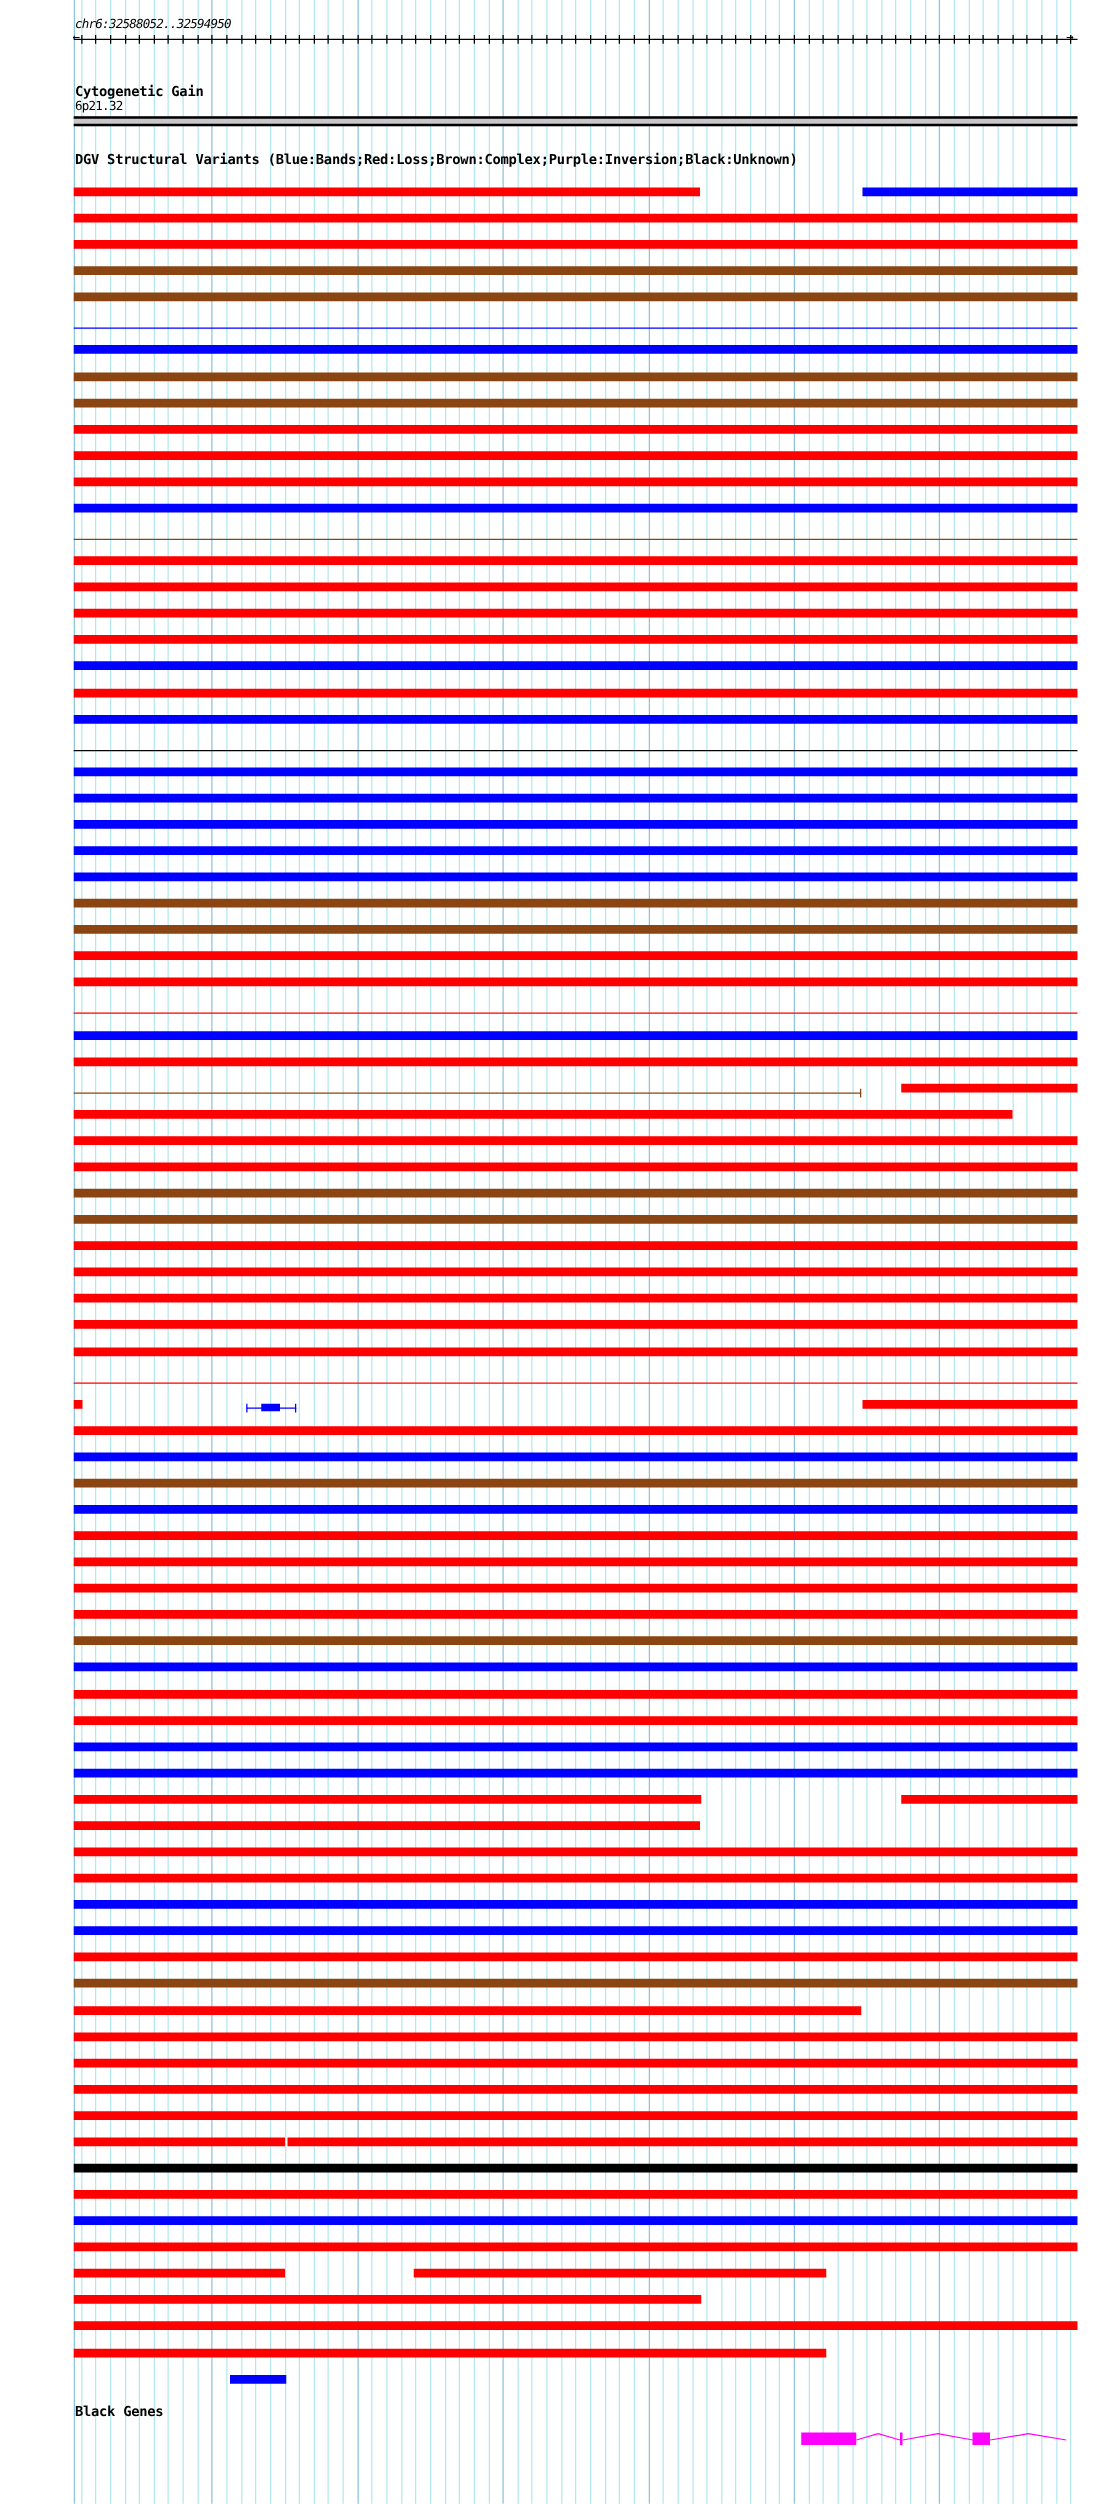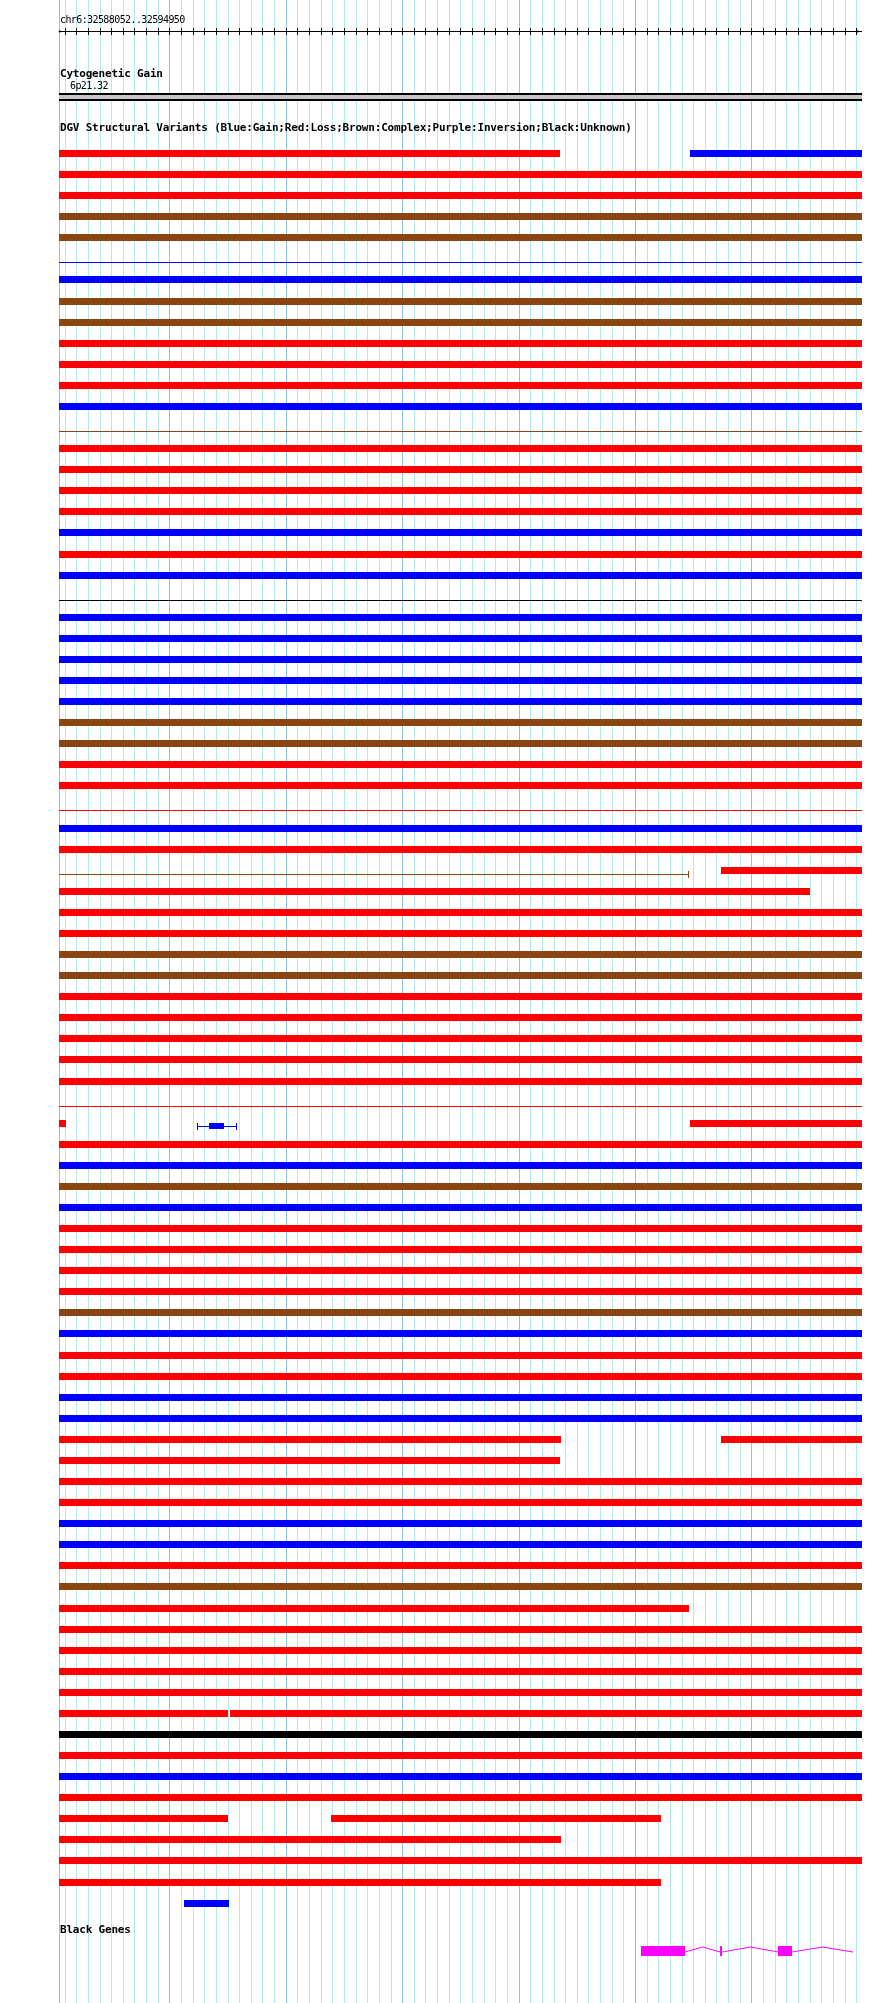--- a/index.html
+++ b/index.html
@@ -88,21 +88,21 @@
       <div class="gridline" style="left: 786px;"></div>
       <div class="gridline" style="left: 798px;"></div>
       <div class="gridline" style="left: 810px;"></div>
       <div class="gridline" style="left: 821px;"></div>
       <div class="gridline" style="left: 833px;"></div>
       <div class="gridline" style="left: 845px;"></div>
       <div class="gridline" style="left: 856px;"></div>
       <div class="gridline major" style="left: 59px;"></div>
     </div>
 
-  <div class="txt" style="left:60px;top:14px;">chr6:32588052..32594950</div>
+  <div class="txt" style="left:60px;top:14px;font-style:italic;">chr6:32588052..32594950</div>
   <div id="ruler">
       <div class="ruler-line" style="left: 59px; top: 31px; width: 803px;"></div>
       <div class="arrow" style="left: 58px; top: 26px;">←</div>
       <div class="arrow" style="left: 853px; top: 26px;">→</div>
       <div class="tick" style="left: 65px; top: 28px;"></div>
       <div class="tick" style="left: 76px; top: 28px;"></div>
       <div class="tick" style="left: 88px; top: 28px;"></div>
       <div class="tick" style="left: 100px; top: 28px;"></div>
       <div class="tick" style="left: 111px; top: 28px;"></div>
       <div class="tick" style="left: 123px; top: 28px;"></div>
@@ -171,24 +171,24 @@
       <div class="tick" style="left: 856px; top: 28px;"></div>
       <div class="txt" style="left: 150px; top: 34px;"></div>
       <div class="txt" style="left: 267px; top: 34px;"></div>
       <div class="txt" style="left: 383px; top: 34px;"></div>
       <div class="txt" style="left: 500px; top: 34px;"></div>
       <div class="txt" style="left: 616px; top: 34px;"></div>
       <div class="txt" style="left: 732px; top: 34px;"></div>
     </div>
 
   <div class="txt bold" style="left:60px;top:68px;">Cytogenetic Gain</div>
-  <div class="txt" style="left:60px;top:80px;margin-left:10px;">6p21.32</div>
+  <div class="txt" style="left:60px;top:80px;">6p21.32</div>
   <div class="band" style="left:59px;top:93px;width:803px;height:4px;"></div>
 
-  <div class="txt bold" style="left:60px;top:122px;">DGV Structural Variants (Blue:Gain;Red:Loss;Brown:Complex;Purple:Inversion;Black:Unknown)</div>
+  <div class="txt bold" style="left:60px;top:122px;">DGV Structural Variants (Blue:Bands;Red:Loss;Brown:Complex;Purple:Inversion;Black:Unknown)</div>
   <div id="dgv">
       <div class="txt" style="left: 60px; top: 141px;"></div>
       <div class="bar" style="left: 59px; width: 501px; top: 150px; background: rgb(255, 0, 0);"></div>
       <div class="txt" style="left: 691px; top: 141px;"></div>
       <div class="bar" style="left: 690px; width: 172px; top: 150px; background: rgb(0, 0, 255);"></div>
       <div class="txt" style="left: 60px; top: 162px;"></div>
       <div class="bar" style="left: 59px; width: 803px; top: 171px; background: rgb(255, 0, 0);"></div>
       <div class="txt" style="left: 60px; top: 183px;"></div>
       <div class="bar" style="left: 59px; width: 803px; top: 192px; background: rgb(255, 0, 0);"></div>
       <div class="txt" style="left: 60px; top: 204px;"></div>

